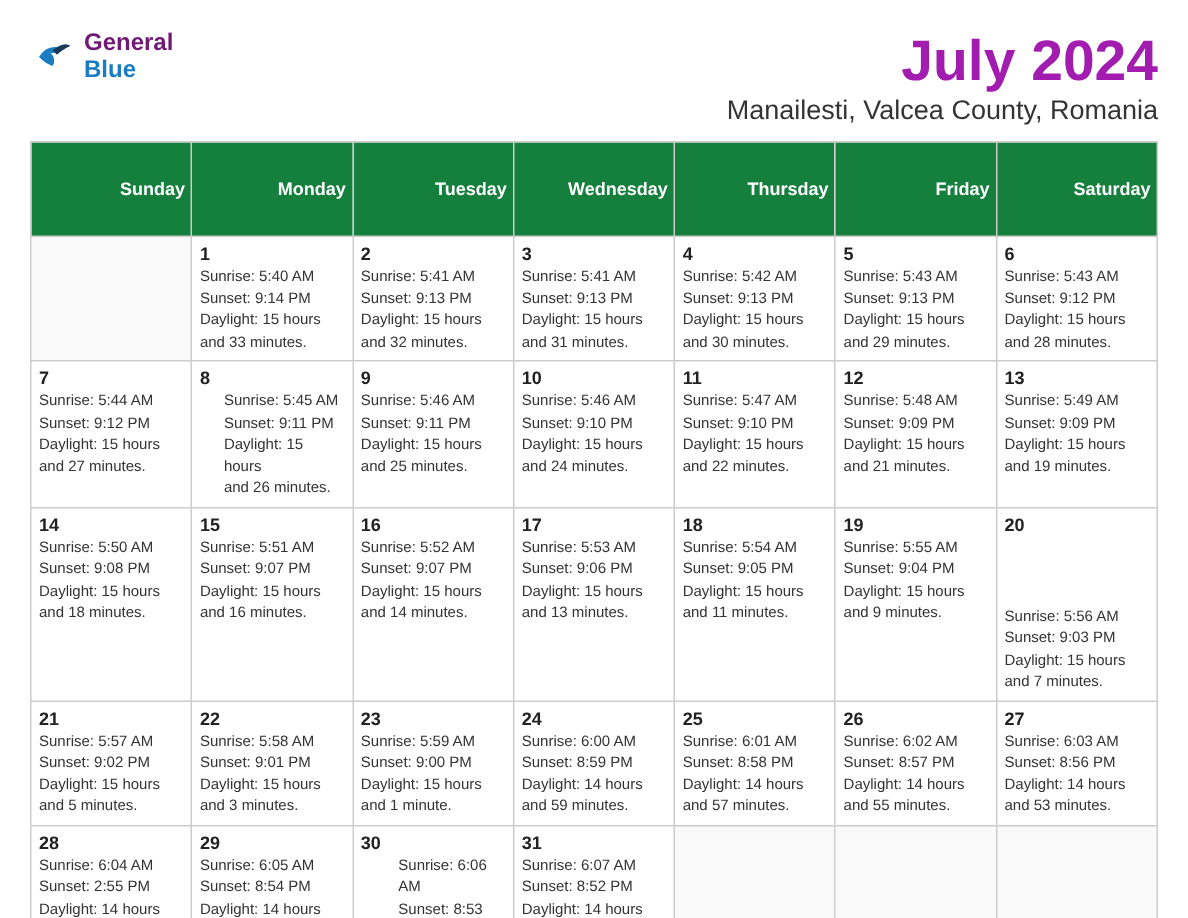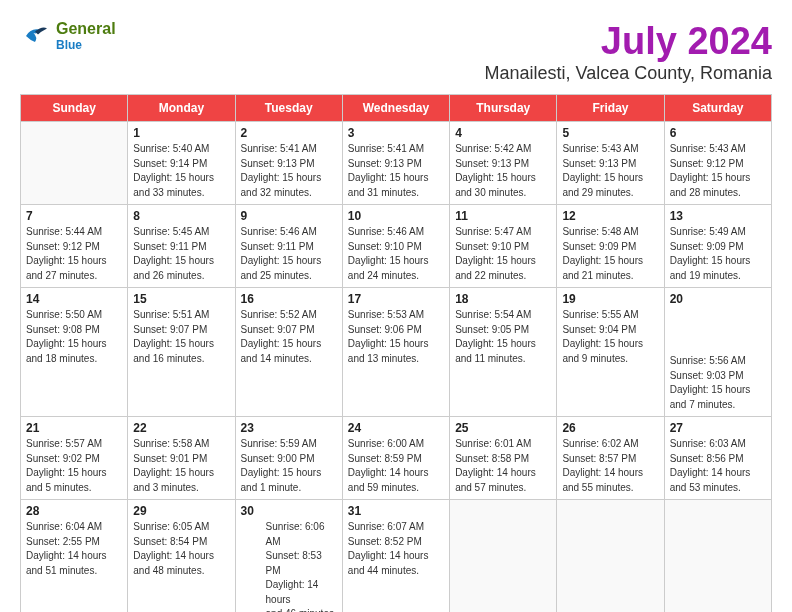--- a/index.html
+++ b/index.html
@@ -37,24 +37,24 @@
       font-size: 18px;
       color: #333;
       font-weight: normal;
     }
     .calendar {
       width: 100%;
       border-collapse: collapse;
       font-size: 11px;
     }
     .calendar th {
-      background-color: #ef4444;
+      background-color: #15803d;
       color: white;
-      padding: 6px 4px;
-      text-align: center;
+      padding: 24px 4px;
+      text-align: right;
       font-size: 12px;
       font-weight: bold;
       border: 1px solid #ccc;
     }
     .calendar td {
       vertical-align: top;
       border: 1px solid #ccc;
       padding: 4px 5px;
       width: 107px;
       min-height: 80px;
@@ -77,22 +77,22 @@
 </head>
 <body>
 
 <div class="header-section">
   <div class="logo">
     <svg class="logo-bird" viewBox="0 0 40 40">
       <path d="M8,20 Q15,8 28,12 Q22,18 18,16 Q24,22 20,28 Q14,26 8,20Z" fill="#1a7dc4"></path>
       <path d="M20,14 Q30,6 36,10 Q28,14 24,18Z" fill="#1a3a5c"></path>
     </svg>
     <div>
-      <div style="font-size:16px;font-weight:bold;color:#4d7c0f;">General</div>
-      <div style="font-size:12px;font-weight:bold;color:#1a7dc4;">Blue</div>
+      <div style="font-size:16px;font-weight:bold;color:#701a75;">General</div>
+      <div style="font-size:16px;font-weight:bold;color:#1a7dc4;">Blue</div>
     </div>
   </div>
   <div class="title-section">
     <div class="month-title">July 2024</div>
     <div class="location-subtitle">Manailesti, Valcea County, Romania</div>
   </div>
 </div>
 
 <table class="calendar">
   <thead>
@@ -155,21 +155,21 @@
       <tr>
         <td>
           <div class="day-number">7</div>
           <div class="day-info" style="white-space: pre-line;">Sunrise: 5:44 AM
 Sunset: 9:12 PM
 Daylight: 15 hours
 and 27 minutes.</div>
         </td>
         <td>
           <div class="day-number">8</div>
-          <div class="day-info" style="white-space: pre-line;">Sunrise: 5:45 AM
+          <div class="day-info" style="white-space: pre-line; margin-left: 16px;">Sunrise: 5:45 AM
 Sunset: 9:11 PM
 Daylight: 15 hours
 and 26 minutes.</div>
         </td>
         <td>
           <div class="day-number">9</div>
           <div class="day-info" style="white-space: pre-line;">Sunrise: 5:46 AM
 Sunset: 9:11 PM
 Daylight: 15 hours
 and 25 minutes.</div>

